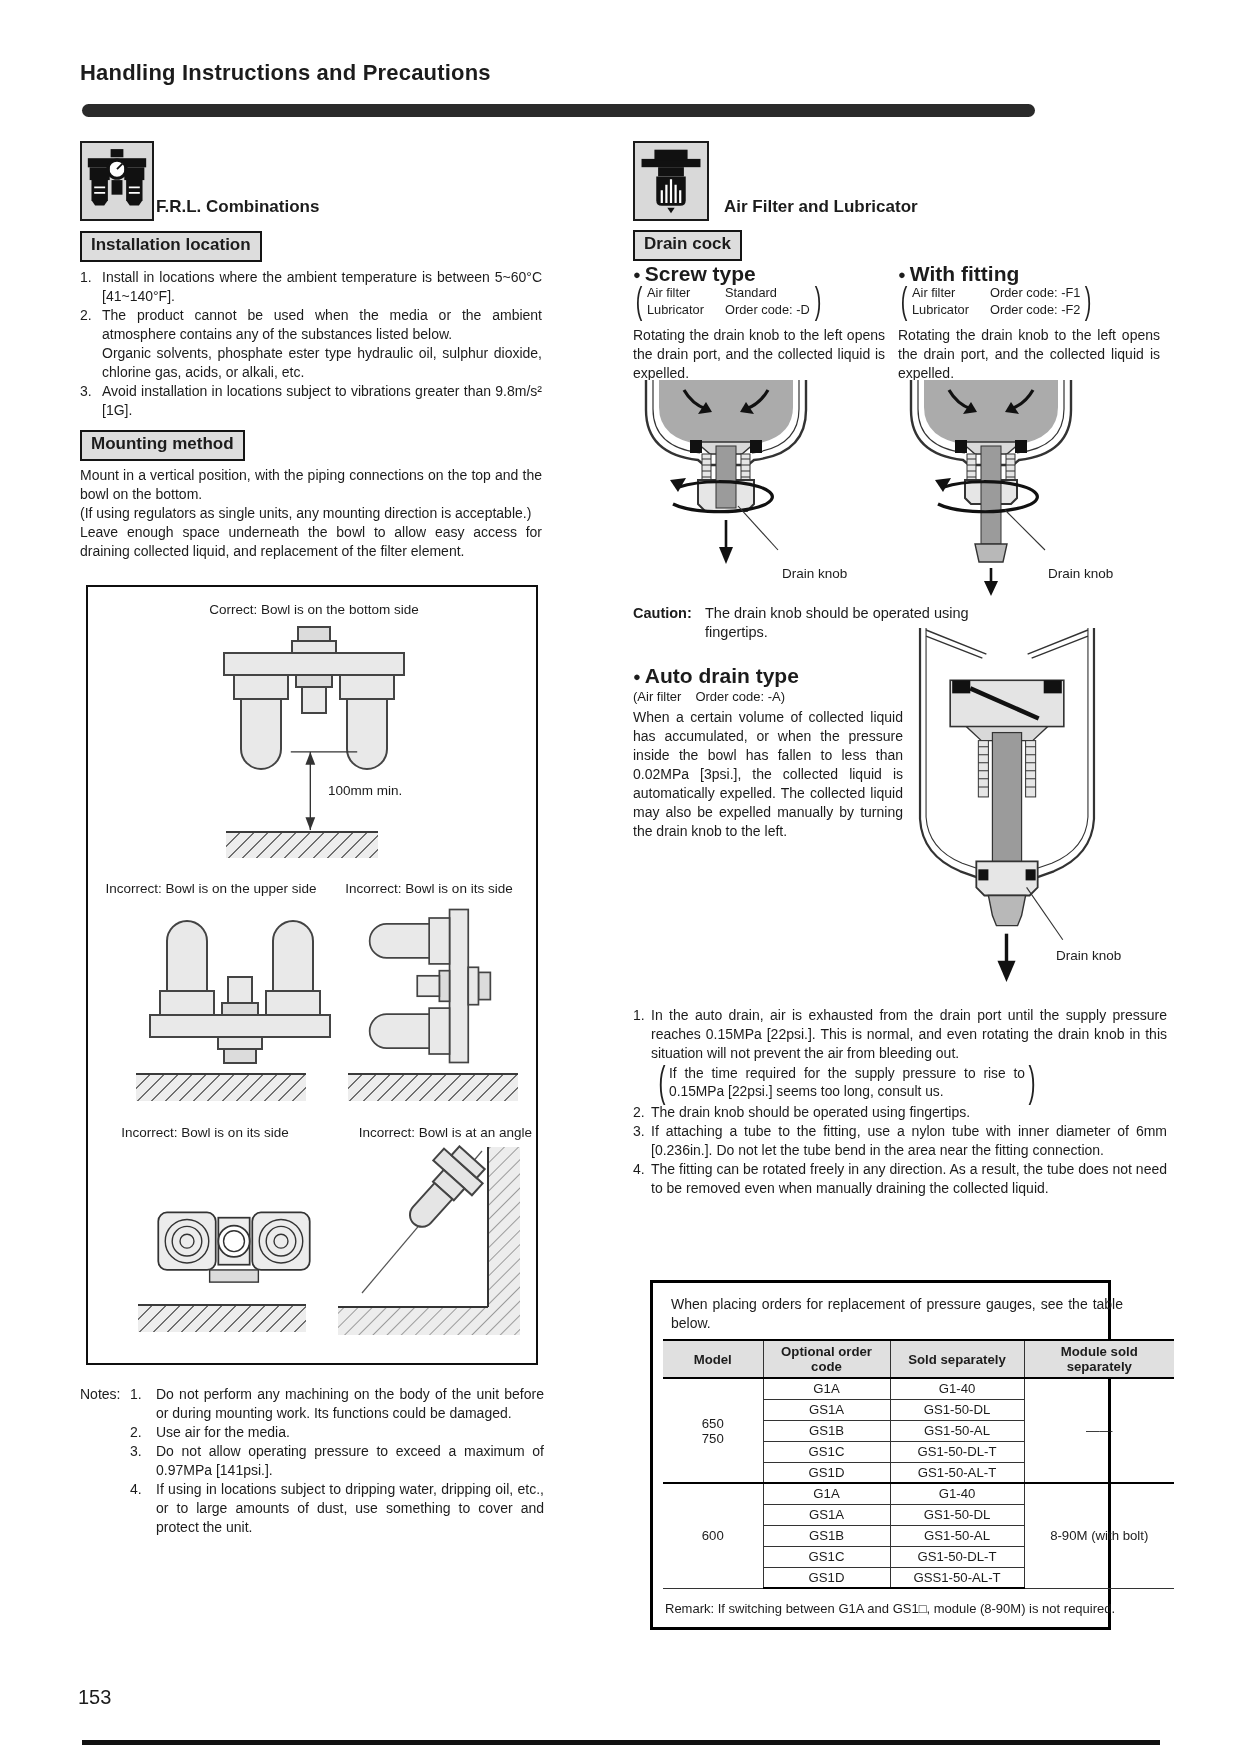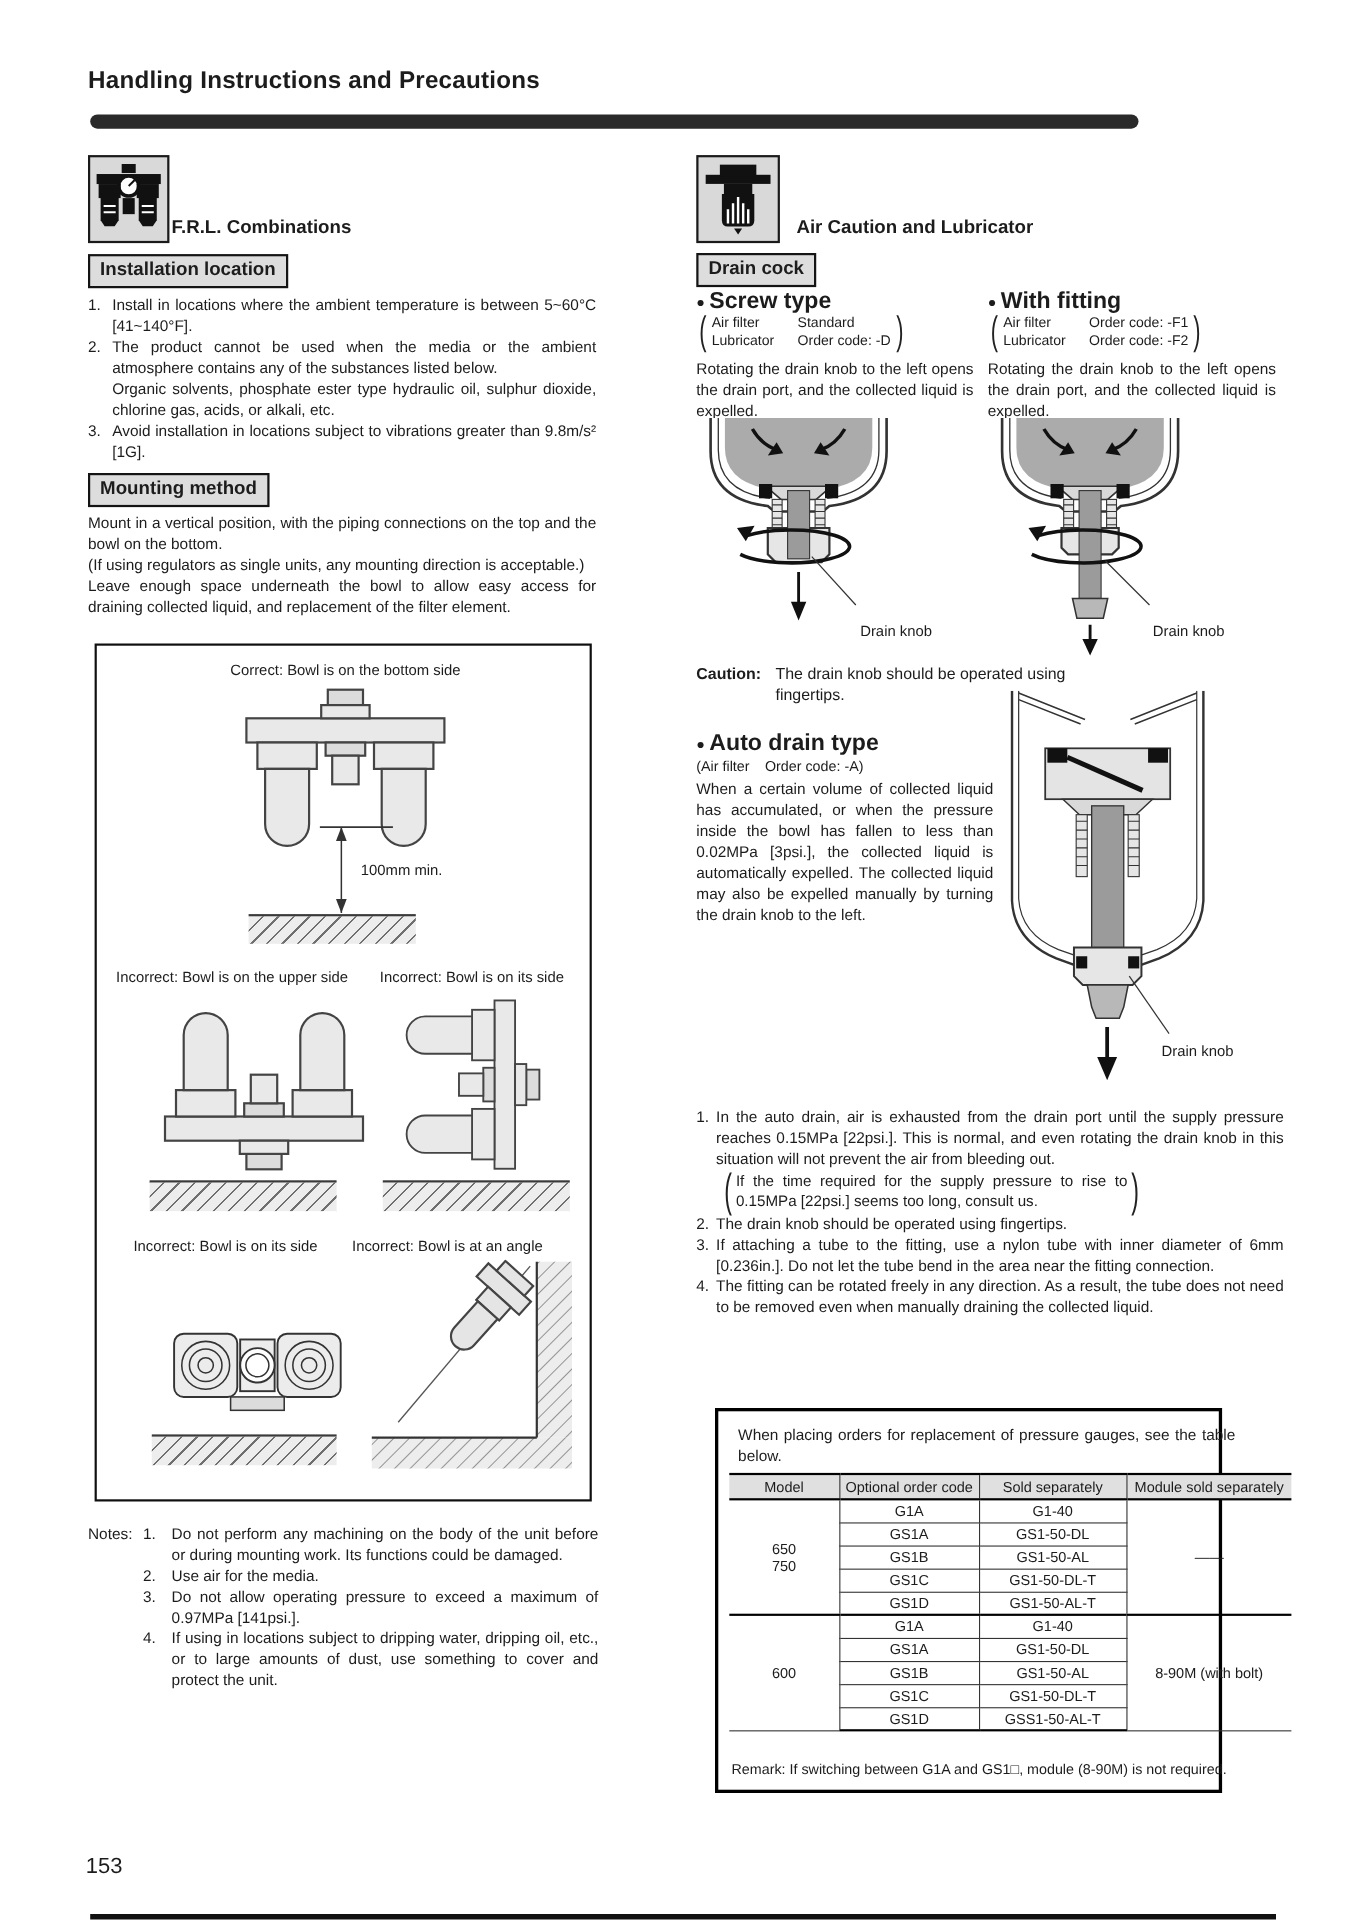--- a/index.html
+++ b/index.html
@@ -29,21 +29,21 @@
 .prow{display:grid;grid-template-columns:78px auto}
 .knob{font-size:13.5px;white-space:nowrap}
 .caut{display:flex;font-size:14.5px;line-height:1.32}
 .caut .cl{font-weight:bold;flex:none;width:72px}
 .bignote{display:flex;font-size:13.8px;line-height:1.3;margin:2px 0 2px 4px}
 .bignote::before,.bignote::after{font-size:42px;font-weight:100;line-height:.8;transform:scaleX(.5);color:#222}
 .bignote::before{content:"("}
 .bignote::after{content:")"}
 .gbox{border:3px solid #000;position:absolute;background:#fff}
 table.gt{border-collapse:collapse;font-size:13.2px;table-layout:fixed}
-.gt th{background:#e0e0e0;font-weight:normal;border:1.2px solid #333;border-top:2.2px solid #000;border-bottom:2.6px solid #000;padding:3px 2px}
+.gt th{background:#e0e0e0;font-weight:bold;border:1.2px solid #333;border-top:2.2px solid #000;border-bottom:2.6px solid #000;padding:3px 2px}
 .gt td{border:1.2px solid #333;text-align:center;padding:1px 2px;height:21px}
 .gt th:first-child,.gt td.model{border-left:none}
 .gt th:last-child,.gt td.module{border-right:none}
 .gt td.gend{border-bottom:2.2px solid #000}
 .gt tr.last td{border-bottom:2.4px solid #000}
 .remark{font-size:13px}
 .pnum{font-size:20px}
 svg{display:block}
 </style>
 </head>
@@ -145,21 +145,21 @@
       </svg>
     <svg class="abs" style="left:278px;top:314px" viewBox="0 0 150 200" width="128" height="170">
         <use href="#frl-front" transform="translate(150,0) rotate(90)"></use>
       </svg>
     <div class="hatch abs" style="left:48px;top:486px;width:170px;height:28px"></div>
     <div class="hatch abs" style="left:260px;top:486px;width:170px;height:28px"></div>
 
     <div class="abs cap" style="left:8px;top:538px;width:218px;text-align:center">
       <span class="b">Incorrect:</span><span> Bowl is on its side</span>
     </div>
-    <div class="abs cap" style="left:232px;top:538px;width:212px;text-align:left">
+    <div class="abs cap" style="left:232px;top:538px;width:212px;text-align:right">
       <span class="b">Incorrect:</span><span> Bowl is at an angle</span>
     </div>
     <svg class="abs" style="left:64px;top:622px" viewBox="0 0 180 108" width="164" height="94">
       <rect x="3" y="4" width="66" height="66" rx="10" fill="#ececec" stroke="#333" stroke-width="2"></rect>
       <circle cx="36" cy="37" r="25" fill="none" stroke="#333" stroke-width="1.6"></circle>
       <circle cx="36" cy="37" r="17" fill="none" stroke="#333" stroke-width="1.6"></circle>
       <circle cx="36" cy="37" r="8" fill="none" stroke="#333" stroke-width="1.6"></circle>
       <rect x="72" y="10" width="36" height="54" fill="#ececec" stroke="#333" stroke-width="2"></rect>
       <circle cx="90" cy="37" r="18" fill="#fff" stroke="#333" stroke-width="2"></circle>
       <circle cx="90" cy="37" r="12" fill="#fff" stroke="#333" stroke-width="1.6"></circle>
@@ -210,21 +210,21 @@
   <div class="iconbox abs" style="left:633px;top:141px;width:76px;height:80px">
     <svg viewBox="0 0 68 76" width="64" height="70">
       <rect x="2" y="14" width="64" height="9" fill="#111"></rect>
       <rect x="16" y="4" width="36" height="12" fill="#111"></rect>
       <rect x="20" y="23" width="28" height="10" fill="#111"></rect>
       <path d="M18 33 h32 v26 q0 6 -6 6 h-20 q-6 0 -6 -6 z" fill="#111"></path>
       <path d="M24 62 v-14 M29 62 v-20 M34 62 v-26 M39 62 v-20 M44 62 v-14" stroke="#fff" stroke-width="2.4"></path>
       <polygon points="30,67 38,67 34,73" fill="#111"></polygon>
     </svg>
   </div>
-  <div class="seclabel abs" style="left:724px;top:197px">Air Caution and Lubricator</div>
+  <div class="seclabel abs" style="left:724px;top:197px">Air Filter and Lubricator</div>
 
   <div class="hbox abs" style="left:633px;top:230px">Drain cock</div>
 
   <div class="bullet abs" style="left:633px;top:262px">Screw type</div>
   <div class="pwrap abs" style="left:633px;top:285px">
     <span>
       <span class="prow">
           <span>Air filter</span>
           <span><span>Standard</span><span class="b"></span></span>
         </span>

